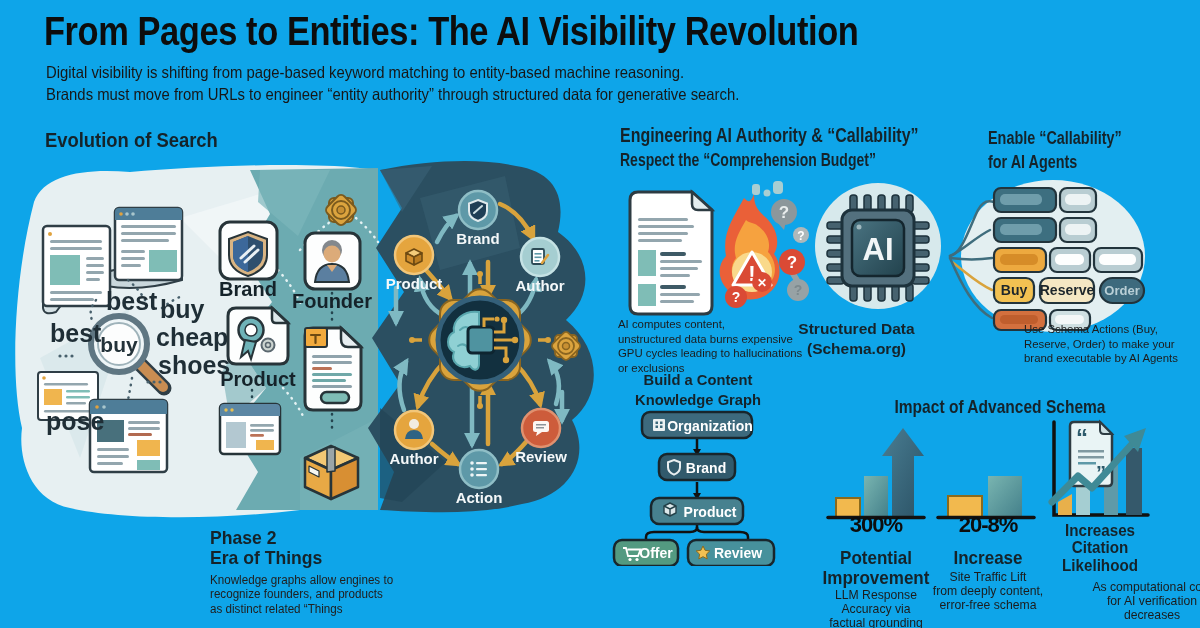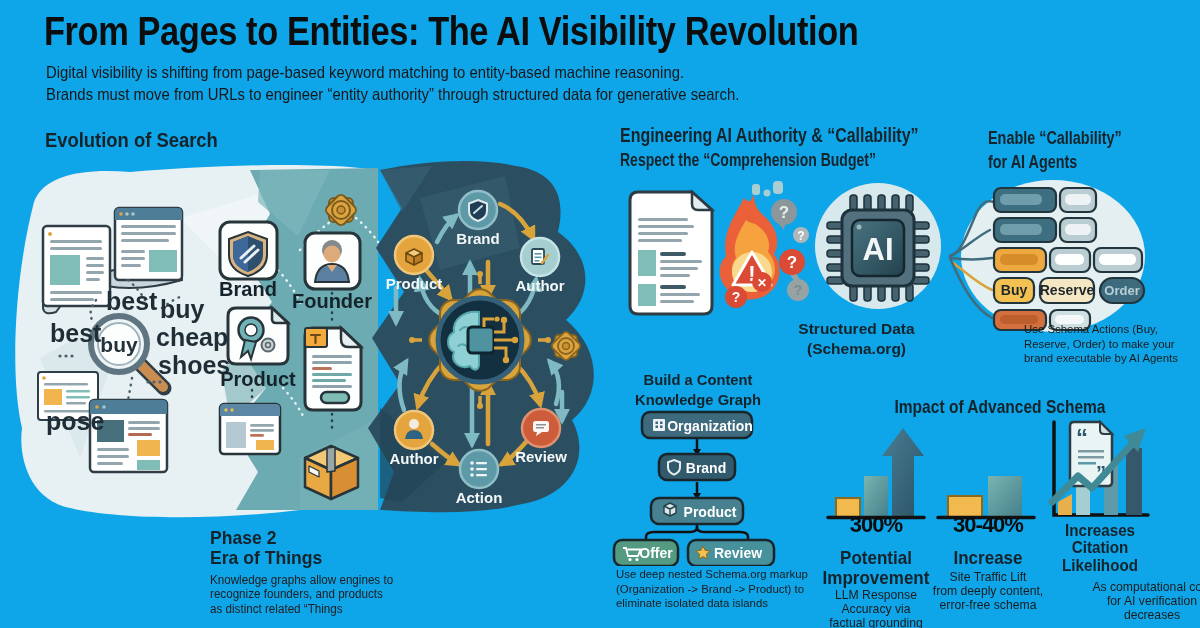--- a/index.html
+++ b/index.html
@@ -400,20 +400,24 @@
       <circle cx="178" cy="82" r="13" fill="#da4a35"></circle>
       <text x="178" y="88" font-size="17" font-weight="bold" fill="#fff" text-anchor="middle">?</text>
       <circle cx="148" cy="102" r="10" fill="#da4a35"></circle>
       <text x="148" y="107" font-size="12" font-weight="bold" fill="#fff" text-anchor="middle">✕</text>
       <circle cx="122" cy="117" r="11" fill="#da4a35"></circle>
       <text x="122" y="122" font-size="14" font-weight="bold" fill="#fff" text-anchor="middle">?</text>
       <circle cx="184" cy="110" r="11" fill="#97a2a5"></circle>
       <text x="184" y="115" font-size="14" font-weight="bold" fill="#7d8a8e" text-anchor="middle">?</text>
     </g>
   </svg>
+  <div class="abs small-cap pre" style="left:618px;top:317px;width:200px">AI computes content,
+unstructured data burns expensive
+GPU cycles leading to hallucinations
+or exclusions</div>
 
   <svg class="abs" style="left:810px;top:182px" width="138" height="136" viewBox="0 0 138 136">
     <defs>
       <linearGradient id="gradChip" x1="0" y1="0" x2="1" y2="1">
         <stop offset="0" stop-color="#4a7482"></stop>
           <stop offset="1" stop-color="#22424d"></stop>
       </linearGradient>
     </defs>
     <circle cx="68" cy="64" r="63" fill="#d7e9ec"></circle>
     <g fill="#46626f" stroke="#1d323c" stroke-width="1.5">
@@ -535,23 +539,20 @@
       <circle cx="18" cy="149.5" r="1.6" fill="#fff"></circle>
         <circle cx="25" cy="149.5" r="1.6" fill="#fff"></circle>
       <text x="44" y="147.5" font-size="14" font-weight="bold" fill="#fff" text-anchor="middle">Offer</text>
     </g>
     <g>
       <rect x="76" y="130" width="86" height="26" rx="8" fill="#47919c" stroke="#18262c" stroke-width="2.5"></rect>
       <path d="M91,136 l2.1,4.3 4.7,.6 -3.4,3.3 .8,4.7 -4.2,-2.2 -4.2,2.2 .8,-4.7 -3.4,-3.3 4.7,-.6 Z" fill="#f2c152" stroke="#8a6a1c" stroke-width="1"></path>
       <text x="126" y="147.5" font-size="14" font-weight="bold" fill="#fff" text-anchor="middle">Review</text>
     </g>
   </svg>
-  <div class="abs small-cap pre" style="left:616px;top:567px;width:195px">Use deep nested Schema.org markup
-(Organization -&gt; Brand -&gt; Product) to
-eliminate isolated data islands</div>
 
   <h3 class="abs impact-heading ctr nowrap">Impact of Advanced Schema</h3>
 
   <svg class="abs" style="left:826px;top:420px" width="100" height="100" viewBox="0 0 100 100">
     <defs>
       <linearGradient id="gradArrow" x1="0" y1="0" x2="1" y2="1">
         <stop offset="0" stop-color="#4a7e93"></stop>
           <stop offset="1" stop-color="#2b5265"></stop>
       </linearGradient>
       <linearGradient id="gradTealBar" x1="0" y1="0" x2="1" y2="1">
@@ -569,21 +570,21 @@
 Improvement</div>
   <div class="abs stat-desc ctr pre" style="left:816px;top:588px;width:120px">LLM Response
 Accuracy via
 factual grounding</div>
 
   <svg class="abs" style="left:936px;top:454px" width="100" height="66" viewBox="0 0 100 66">
     <rect x="12" y="42" width="34" height="21" fill="#f2b94e" stroke="#8a6a1c" stroke-width="2"></rect>
     <rect x="52" y="22" width="34" height="41" fill="url(#gradTealBar)"></rect>
     <line x1="2" y1="63.5" x2="98" y2="63.5" stroke="#111" stroke-width="3.5" stroke-linecap="round"></line>
   </svg>
-  <div class="abs stat-value ctr" style="left:928px;top:512px;width:120px">30-40%</div>
+  <div class="abs stat-value ctr" style="left:928px;top:512px;width:120px">20-8%</div>
   <div class="abs stat-label ctr pre" style="left:928px;top:548px;width:120px">Increase</div>
   <div class="abs stat-desc ctr pre" style="left:928px;top:570px;width:120px">Site Traffic Lift
 from deeply content,
 error-free schema</div>
 
   <svg class="abs" style="left:1048px;top:418px" width="104" height="102" viewBox="0 0 104 102">
     <path d="M6,4 V97 H100" stroke="#111" stroke-width="3.5" fill="none" stroke-linecap="round"></path>
     <polygon points="10,84 24,76 24,97 10,97" fill="#e8b04b"></polygon>
     <rect x="28" y="56" width="14" height="41" fill="#a5ced2"></rect>
     <rect x="56" y="44" width="14" height="53" fill="#5f9aa8"></rect>

